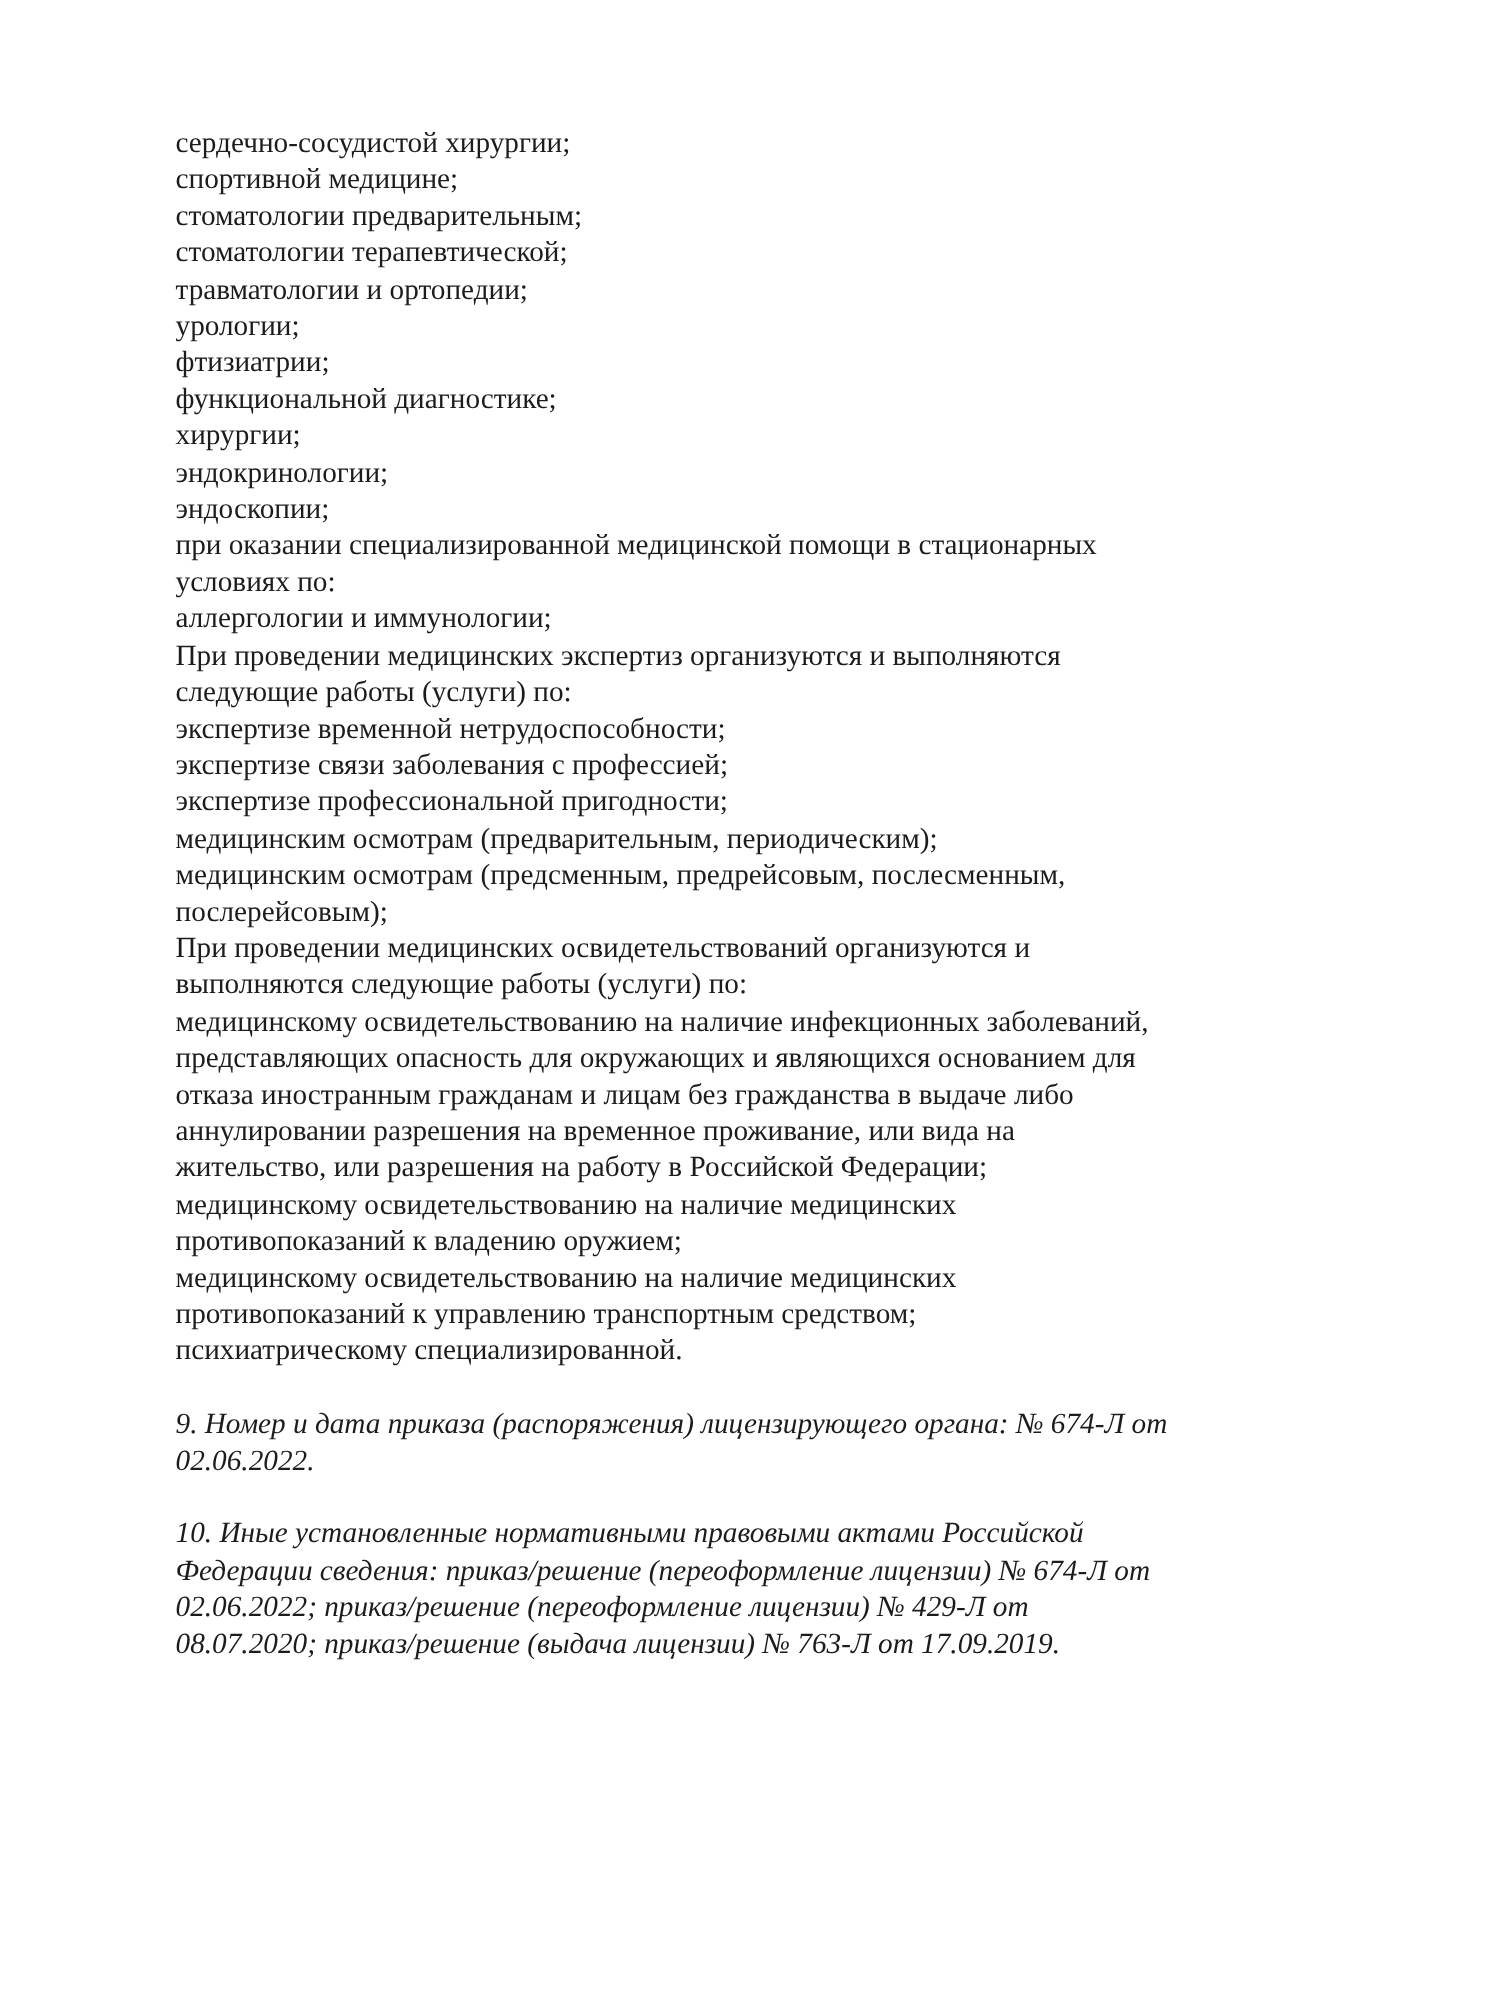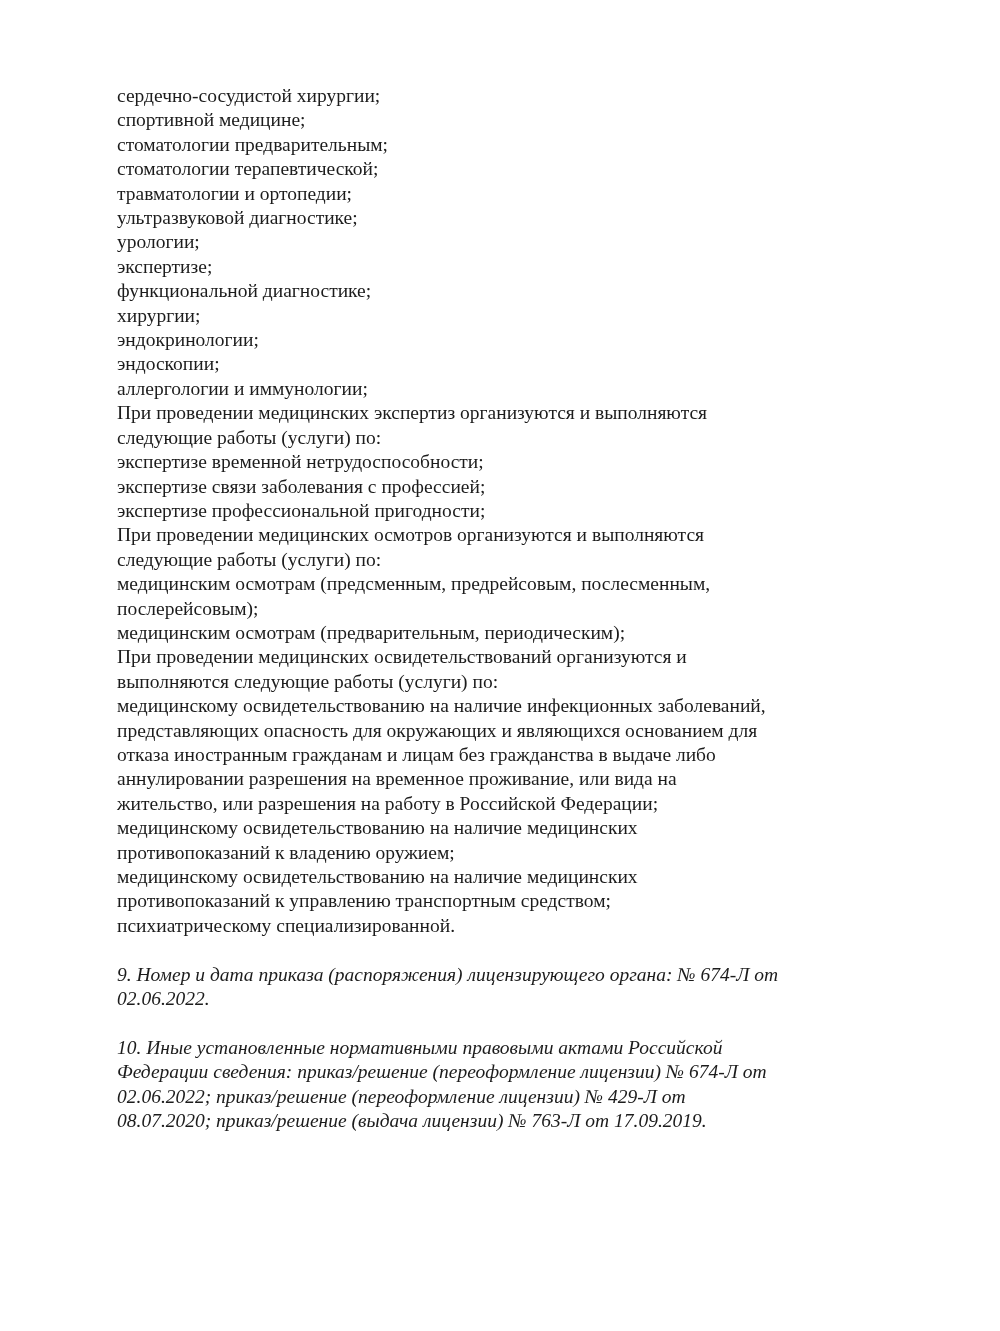--- a/index.html
+++ b/index.html
@@ -44,52 +44,51 @@
       <p class="ind2">сердечно-сосудистой хирургии;</p>
 
       <p class="ind2">спортивной медицине;</p>
 
       <p class="ind2">стоматологии предварительным;</p>
 
       <p class="ind2">стоматологии терапевтической;</p>
 
       <p class="ind2">травматологии и ортопедии;</p>
 
-      <p class="ind2">ультразвуковой диагностике;</p>
 
       <p class="ind2">урологии;</p>
 
-      <p class="ind2">экспертизе;</p>
+      <p class="ind2">фтизиатрии;</p>
 
       <p class="ind2">функциональной диагностике;</p>
 
       <p class="ind2">хирургии;</p>
 
       <p class="ind2">эндокринологии;</p>
 
       <p class="ind2">эндоскопии;</p>
 
 
+      <p class="ind1">при оказании специализированной медицинской помощи в стационарных условиях по:</p>
 
       <p class="ind2">аллергологии и иммунологии;</p>
 
 
       <p class="ind0">При проведении медицинских экспертиз организуются и выполняются следующие работы (услуги) по:</p>
 
       <p class="ind1">экспертизе временной нетрудоспособности;</p>
 
       <p class="ind1">экспертизе связи заболевания с профессией;</p>
 
       <p class="ind1">экспертизе профессиональной пригодности;</p>
 
-      <p class="ind0">При проведении медицинских осмотров организуются и выполняются следующие работы (услуги) по:</p>
+
+      <p class="ind1">медицинским осмотрам (предварительным, периодическим);</p>
 
       <p class="ind1">медицинским осмотрам (предсменным, предрейсовым, послесменным, послерейсовым);</p>
-
-      <p class="ind1">медицинским осмотрам (предварительным, периодическим);</p>
 
       <p class="ind0">При проведении медицинских освидетельствований организуются и выполняются следующие работы (услуги) по:</p>
 
       <p class="ind1">медицинскому освидетельствованию на наличие инфекционных заболеваний, представляющих опасность для окружающих и являющихся основанием для отказа иностранным гражданам и лицам без гражданства в выдаче либо аннулировании разрешения на временное проживание, или вида на жительство, или разрешения на работу в Российской Федерации;</p>
 
       <p class="ind1">медицинскому освидетельствованию на наличие медицинских противопоказаний к владению оружием;</p>
 
       <p class="ind1">медицинскому освидетельствованию на наличие медицинских противопоказаний к управлению транспортным средством;</p>
 
       <p class="ind1">психиатрическому специализированной.</p>

